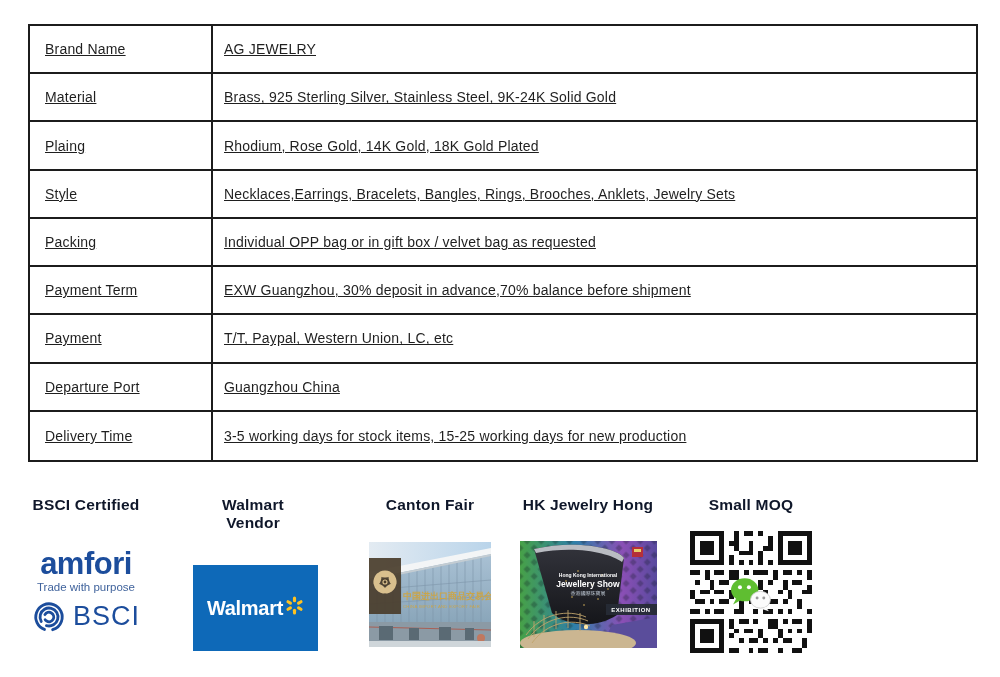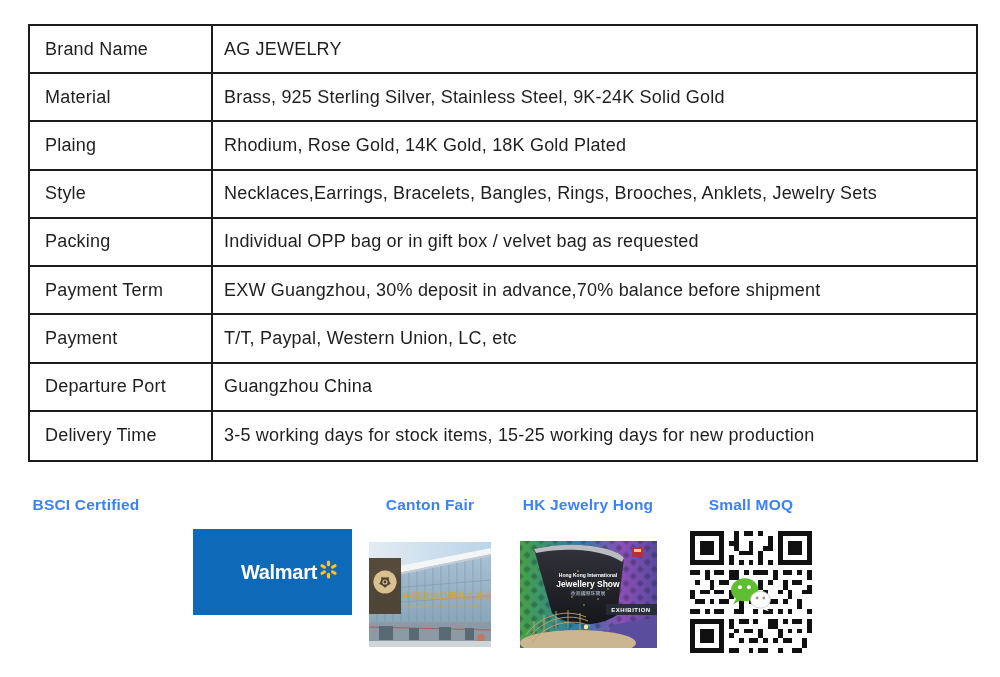--- a/index.html
+++ b/index.html
@@ -5,36 +5,36 @@
   html,body{margin:0;padding:0;background:#fff;}
   .page{position:relative;width:1000px;height:677px;background:#fff;overflow:hidden;
         font-family:"Liberation Sans",sans-serif;color:#1f1f1f;}
 
   
   .spec-table{position:absolute;left:28px;top:24px;width:950px;height:438px;
               border:2px solid #1c1c1c;box-sizing:border-box;
               display:grid;grid-template-rows:repeat(9,1fr);background:#fff;}
   .spec-row{display:grid;grid-template-columns:183px 1fr;border-bottom:2px solid #1c1c1c;}
   .spec-row:last-child{border-bottom:none;}
-  .cell{display:flex;align-items:center;font-size:18px;letter-spacing:.2px;white-space:nowrap;overflow:hidden;}
+  .cell{display:flex;align-items:center;font-size:14px;letter-spacing:.2px;white-space:nowrap;overflow:hidden;text-decoration:underline;}
   .cell.lbl{padding-left:15px;border-right:2px solid #1c1c1c;}
   .cell.val{padding-left:11px;}
 
   
   .badge-col{position:absolute;top:496px;text-align:center;}
-  .badge-label{font-size:15.5px;font-weight:700;color:#3b82f6;letter-spacing:.2px;}
+  .badge-label{font-size:15.5px;font-weight:700;color:#0f172a;letter-spacing:.2px;}
 
   .amfori-box{margin-top:34px;line-height:1;}
   .amfori-word{font-size:31px;font-weight:700;color:#1c4d9c;letter-spacing:-.5px;}
   .amfori-tag{font-size:11.5px;color:#40639c;margin-top:3px;}
   .amfori-bsci{display:flex;align-items:center;justify-content:center;gap:7px;margin-top:6px;}
   .amfori-bsci .bsci-word{font-size:27px;color:#1c4d9c;letter-spacing:1px;}
 
   .walmart-box{margin:33px auto 0;width:125px;height:86px;background:#0e69b8;
-               display:flex;align-items:center;justify-content:center;padding-left:34px;}
+               display:flex;align-items:center;justify-content:center;}
   .walmart-word{color:#fff;font-size:20px;font-weight:700;letter-spacing:-.3px;}
 
   .photo{display:block;margin:0 auto;}
   .qr-wrap{position:relative;display:inline-block;}
   .qr-center{position:absolute;left:50%;top:50%;transform:translate(-50%,-50%);}
 </style>
 </head>
 <body>
 
 <div class="page">
@@ -101,23 +101,38 @@
                  M8 18h1v2h-1zM10 18h2v1h-2zM13 18h1v1h-1zM16 18h2v2h-2zM19 18h1v1h-1zM21 18h2v1h-2zM24 18h1v3h-1z
                  M9 20h1v1h-1zM11 20h2v1h-2zM14 20h1v2h-1zM18 20h1v2h-1zM20 20h1v1h-1zM22 20h1v1h-1z
                  M8 21h1v1h-1zM10 22h1v1h-1zM12 22h2v1h-2zM15 22h1v1h-1zM17 22h1v1h-1zM19 22h2v1h-2zM23 22h1v2h-1z
                  M8 24h2v1h-2zM12 24h1v1h-1zM14 24h2v1h-2zM18 24h1v1h-1zM21 24h2v1h-2z"></path>
       </g>
     </defs>
   </svg>
 
   <div class="badge-col" style="left:16px;width:140px;">
     <div class="badge-label">BSCI Certified</div>
+    <div class="amfori-box">
+      <div class="amfori-word">amfori</div>
+      <div class="amfori-tag">Trade with purpose</div>
+      <div class="amfori-bsci">
+        <svg width="34" height="34" viewBox="0 0 36 36">
+          <g fill="none" stroke="#1c4d9c" stroke-width="3" stroke-linecap="round">
+            <circle cx="18" cy="18" r="5" pathLength="100" stroke-dasharray="82 18" transform="rotate(210 18 18)"></circle>
+            <circle cx="18" cy="18" r="9.5" pathLength="100" stroke-dasharray="88 12" transform="rotate(150 18 18)"></circle>
+            <circle cx="18" cy="18" r="14" pathLength="100" stroke-dasharray="90 10" transform="rotate(110 18 18)"></circle>
+          </g>
+        </svg>
+        <span class="bsci-word">BSCI</span>
+      </div>
+    </div>
   </div>
 
   <div class="badge-col" style="left:193px;width:120px;">
+    <div class="badge-label">Walmart Vendor</div>
     <div class="walmart-box">
       <span class="walmart-word">Walmart</span>
       <svg width="19" height="19" viewBox="0 0 18 18" style="margin:-5px 0 0 2px">
         <g fill="#ffc220">
           <rect x="-1.5" y="-8.6" width="3" height="5.6" rx="1.5" transform="translate(9,9)"></rect>
           <rect x="-1.5" y="-8.6" width="3" height="5.6" rx="1.5" transform="translate(9,9) rotate(60)"></rect>
           <rect x="-1.5" y="-8.6" width="3" height="5.6" rx="1.5" transform="translate(9,9) rotate(120)"></rect>
           <rect x="-1.5" y="-8.6" width="3" height="5.6" rx="1.5" transform="translate(9,9) rotate(180)"></rect>
           <rect x="-1.5" y="-8.6" width="3" height="5.6" rx="1.5" transform="translate(9,9) rotate(240)"></rect>
           <rect x="-1.5" y="-8.6" width="3" height="5.6" rx="1.5" transform="translate(9,9) rotate(300)"></rect>

